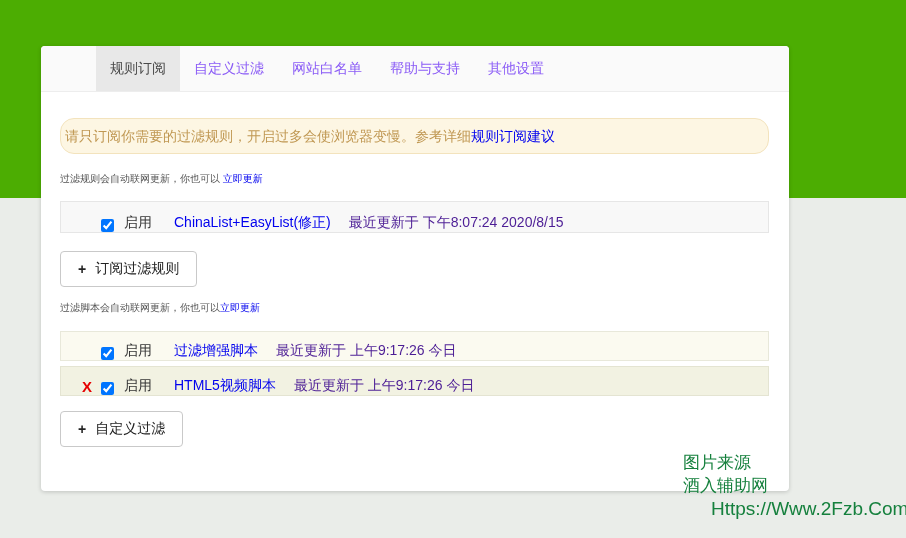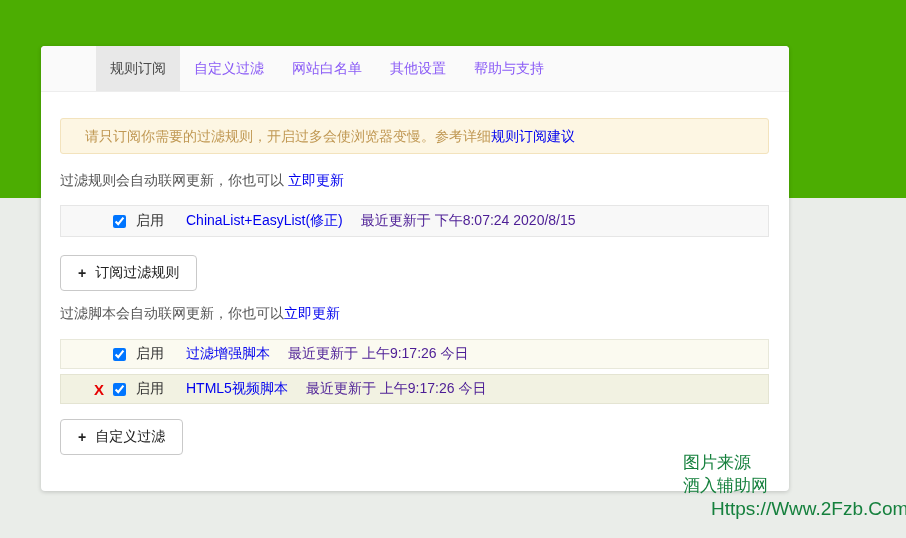--- a/index.html
+++ b/index.html
@@ -41,37 +41,37 @@
     white-space:nowrap;
   }
   .tab.active {
     background:#e8e8e8;
     color:#4a4a4a;
   }
   .content { padding:26px 20px 0 19px; }
   .notice {
     background:#fdf6e3;
     border:1px solid #f3e3bd;
-    border-radius:3px;
+    border-radius:14px;
     color:#c09853;
     font-size:14px;
-    padding:8px 24px;
+    padding:8px 4px;
     line-height:18px;
   }
   a.lnk { color:#0000ee; text-decoration:none; cursor:pointer; }
   .para {
-    font-size:14px; color:#555555;
+    font-size:10px; color:#555555;
     margin:18px 0 15px 0;
   }
   .rowitem {
-    display:flex; align-items:center;
+    display:flex; align-items:flex-end;
     border:1px solid #e6e6e6;
     height:32px;
     font-size:14px;
-    padding-left:24px;
+    padding-left:12px;
   }
   .rowitem.rule { background:#f8f8f8; }
   .rowitem.script1 { background:#fbfaf0; border-color:#e8e8da; height:30px; }
   .rowitem.script2 { background:#f2f2e2; border-color:#e4e4d2; height:30px; margin-top:5px; }
   .x-slot {
     width:28px; text-align:center;
     color:#e60000; font-weight:bold; font-size:15px;
     cursor:pointer;
   }
   .rowitem input[type=checkbox] {
@@ -106,22 +106,22 @@
 <body>
 
 <div class="green-band"></div>
 
 <div class="card">
 
   <div class="tabbar">
     <div class="tab active">规则订阅</div>
     <div class="tab">自定义过滤</div>
     <div class="tab">网站白名单</div>
+    <div class="tab">帮助与支持</div>
     <div class="tab">其他设置</div>
-    <div class="tab">帮助与支持</div>
   </div>
 
   <div class="content">
 
     <div class="notice">
       <span>请只订阅你需要的过滤规则，开启过多会使浏览器变慢。参考详细</span><a class="lnk">规则订阅建议</a>
     </div>
 
     <div class="para">
       <span>过滤规则会自动联网更新，你也可以 </span><a class="lnk">立即更新</a>

